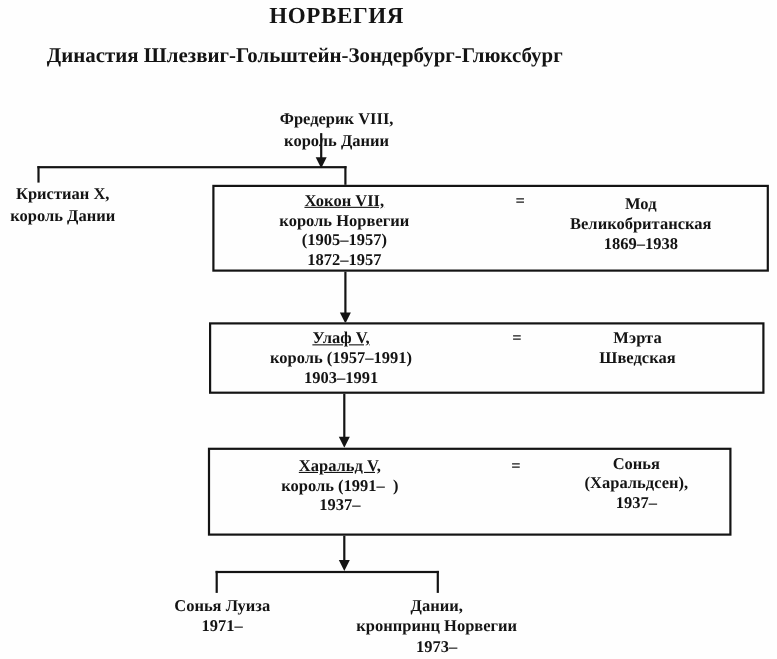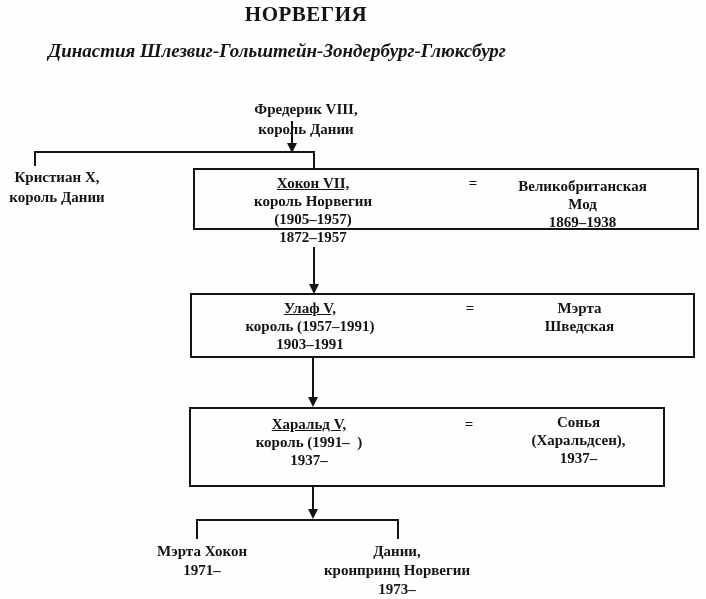--- a/index.html
+++ b/index.html
@@ -10,21 +10,21 @@
     background:var(--paper); color:var(--ink);
     font-family:"Liberation Serif","DejaVu Serif",serif;
     font-weight:bold; font-size:15px; overflow:hidden;
   }
   .title {
     position:absolute; left:306px; top:2px; transform:translateX(-50%);
     font-size:21px; letter-spacing:.5px; white-space:nowrap;
   }
   .subtitle {
     position:absolute; left:277px; top:40px; transform:translateX(-50%);
-    font-size:19px; white-space:nowrap;font-style:italic;
+    font-size:19px; white-space:nowrap;
   }
   .node { position:absolute; text-align:center; line-height:20px; white-space:nowrap; }
   .node.center { transform:translateX(-50%); }
   .vline { position:absolute; width:2px; background:var(--ink); }
   .hline { position:absolute; height:2px; background:var(--ink); }
   .arrowhead {
     position:absolute; width:0; height:0;
     border-left:5px solid transparent; border-right:5px solid transparent;
     border-top:10px solid var(--ink);
   }
@@ -55,31 +55,31 @@
 
   <div class="hline" style="left:34px;top:151px;width:281px"></div>
   <div class="vline" style="left:34px;top:151px;height:15px"></div>
   <div class="vline" style="left:313px;top:151px;height:19px"></div>
 
   <div class="node center" style="left:57px;top:167px">
     <div>Кристиан X,</div>
     <div>король Дании</div>
   </div>
 
-  <div class="mbox" style="left:193px;top:168px;width:506px;height:62px">
+  <div class="mbox" style="left:193px;top:168px;width:506px;height:79px">
     <div class="col monarch">
       <div class="u">Хокон VII,</div>
       <div>король Норвегии</div>
       <div>(1905–1957)</div>
       <div>1872–1957</div>
     </div>
     <div class="col equals">=</div>
     <div class="col spouse" style="top:7px">
+      <div>Мод</div>
       <div>Великобританская</div>
-      <div>Мод</div>
       <div>1869–1938</div>
     </div>
   </div>
 
   <div class="vline" style="left:313px;top:247px;height:39px"></div>
   <div class="arrowhead" style="left:309px;top:284px"></div>
 
   <div class="mbox" style="left:190px;top:293px;width:505px;height:65px">
     <div class="col monarch">
       <div class="u">Улаф V,</div>
@@ -111,21 +111,21 @@
   </div>
 
   <div class="vline" style="left:312px;top:487px;height:24px"></div>
   <div class="arrowhead" style="left:308px;top:509px"></div>
 
   <div class="hline" style="left:196px;top:519px;width:203px"></div>
   <div class="vline" style="left:196px;top:519px;height:20px"></div>
   <div class="vline" style="left:397px;top:519px;height:20px"></div>
 
   <div class="child" style="left:202px;top:542px">
-    <div>Мэрта Хокон</div>
+    <div>Сонья Луиза</div>
     <div>1971–</div>
   </div>
   <div class="child" style="left:397px;top:542px">
     <div>Дании,</div>
     <div>кронпринц Норвегии</div>
     <div>1973–</div>
   </div>
 
 </div>
 

